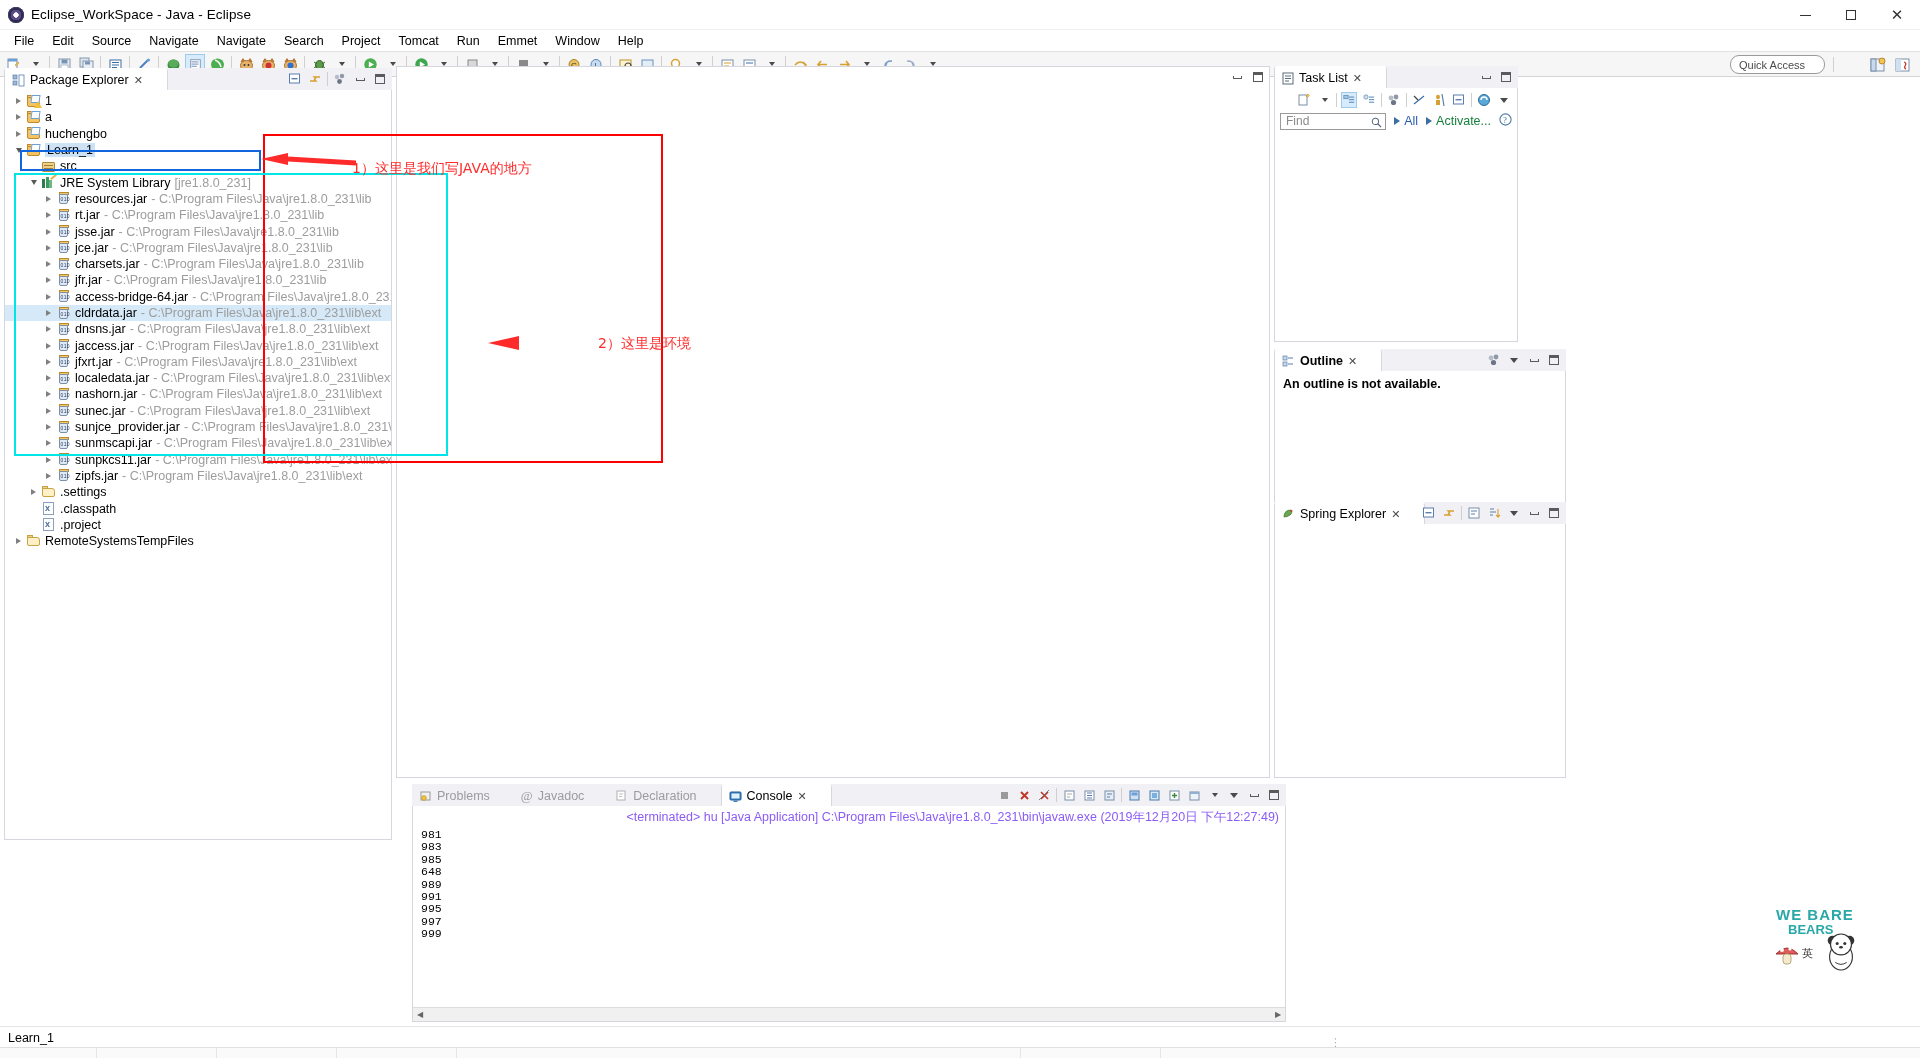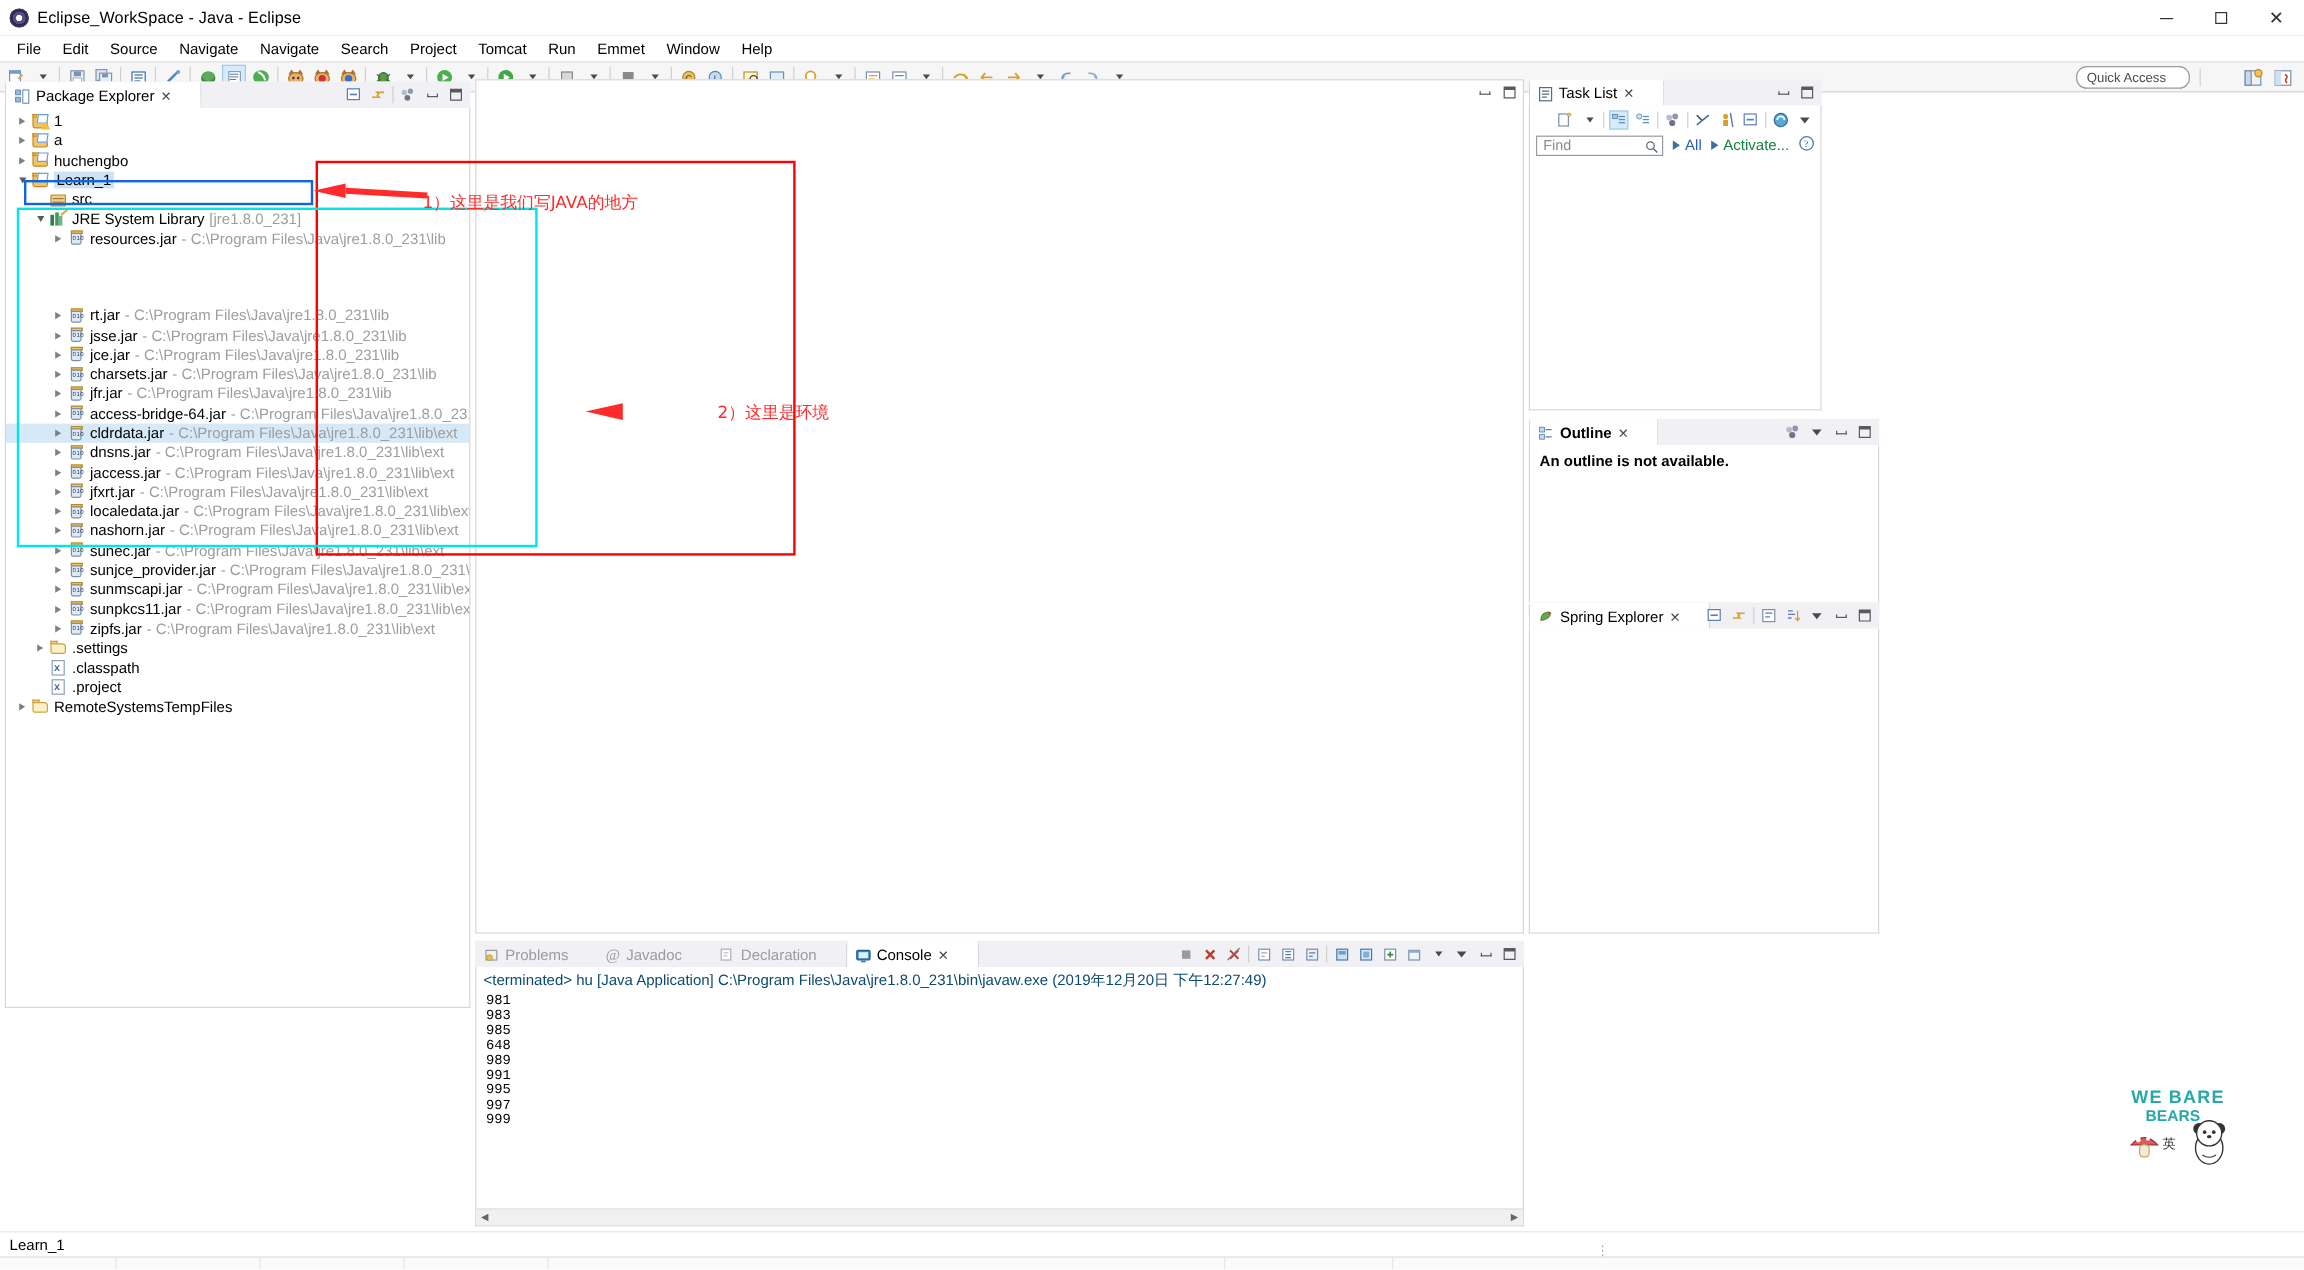--- a/index.html
+++ b/index.html
@@ -133,21 +133,21 @@
   .editor-area{position:absolute;background:#fff;border:1px solid #d6d6de;}
   
   .anno{position:absolute;pointer-events:none;}
   .box-red{border:2px solid #ff0000;}
   .box-cyan{border:2px solid #00e5e5;}
   .box-blue{border:2px solid #1166dd;}
   .anno-text{position:absolute;color:#ff2b2b;font-size:14px;white-space:nowrap;
              font-family:"DejaVu Sans","Liberation Sans",sans-serif;}
   
   .console-body{position:absolute;left:0;right:0;top:22px;bottom:0;background:#fff;border:1px solid #d6d6de;border-top:none;}
-  .console-head{font-size:12.5px;padding:3px 6px 1px 6px;color:#0c4a6e;white-space:nowrap;}
+  .console-head{font-size:12.5px;padding:3px 6px 1px 6px;color:#8b5cf6;white-space:nowrap;text-align:right;}
   .console-out{font-family:"Liberation Mono",monospace;font-size:11.5px;line-height:12.4px;padding:2px 0 0 8px;color:#000;}
   .hscroll{position:absolute;left:0;right:0;bottom:0;height:14px;background:#f0f0f0;border-top:1px solid #dcdcdc;display:flex;align-items:center;}
   .hs-arrow{width:14px;height:13px;display:flex;align-items:center;justify-content:center;font-size:8px;color:#666;}
   .hs-track{flex:1;height:13px;background:#f0f0f0;}
   
   .statusbar{position:absolute;left:0;right:0;bottom:0;height:32px;background:#fff;border-top:1px solid #e6e6e6;}
   .status-text{position:absolute;left:8px;top:4px;font-size:12.5px;color:#000;}
   .status-sep{position:absolute;left:0;right:0;top:21px;height:1px;background:#e9e9e9;}
   .status-dots{position:absolute;left:1330px;top:9px;color:#aaa;font-size:11px;letter-spacing:2px;}
   .taskbar{position:absolute;left:0;right:0;bottom:0;height:11px;background:#fafafa;border-top:1px solid #e0e0e0;}
@@ -548,21 +548,21 @@
               <span class="tw-r"></span>
             </span>
             <span class="ic ic-jar">
               <span class="cap"></span>
               <span class="bd"></span>
               <span class="dots">010</span>
             </span>
             <span class="nm">resources.jar</span>
             <span class="pth">- C:\Program Files\Java\jre1.8.0_231\lib</span>
           </div>
-          <div class="row" style="padding-left: 38px; margin-top: 48px;">
+          <div class="row" style="padding-left: 38px;">
             <span class="twisty">
               <span class="tw-r"></span>
             </span>
             <span class="ic ic-jar">
               <span class="cap"></span>
               <span class="bd"></span>
               <span class="dots">010</span>
             </span>
             <span class="nm">rt.jar</span>
             <span class="pth">- C:\Program Files\Java\jre1.8.0_231\lib</span>
@@ -999,21 +999,21 @@
             <div class="mini-min"></div>
           </div>
         <div class="tool">
             <div class="mini-max"></div>
           </div>
       </div>
     </div>
     <div class="part-body"></div>
   </div>
 
-  <div class="part" style="left:396px;top:707px;width:874px;height:238px;">
+  <div class="part" style="left:412px;top:707px;width:874px;height:238px;">
     <div class="part-tabs" id="bottom-tabs">
       <div class="ptab inactive">
           <span style="display: flex;">
             <svg width="13" height="13" viewBox="0 0 13 13">
               <rect x="2" y="3" width="9" height="8" fill="#f0f0f0" stroke="#9a9a9a"></rect>
               <circle cx="5" cy="9" r="2.4" fill="#f0c040" stroke="#b8902a" stroke-width=".6"></circle>
             </svg>
           </span>
           <span>Problems</span>
         </div>

